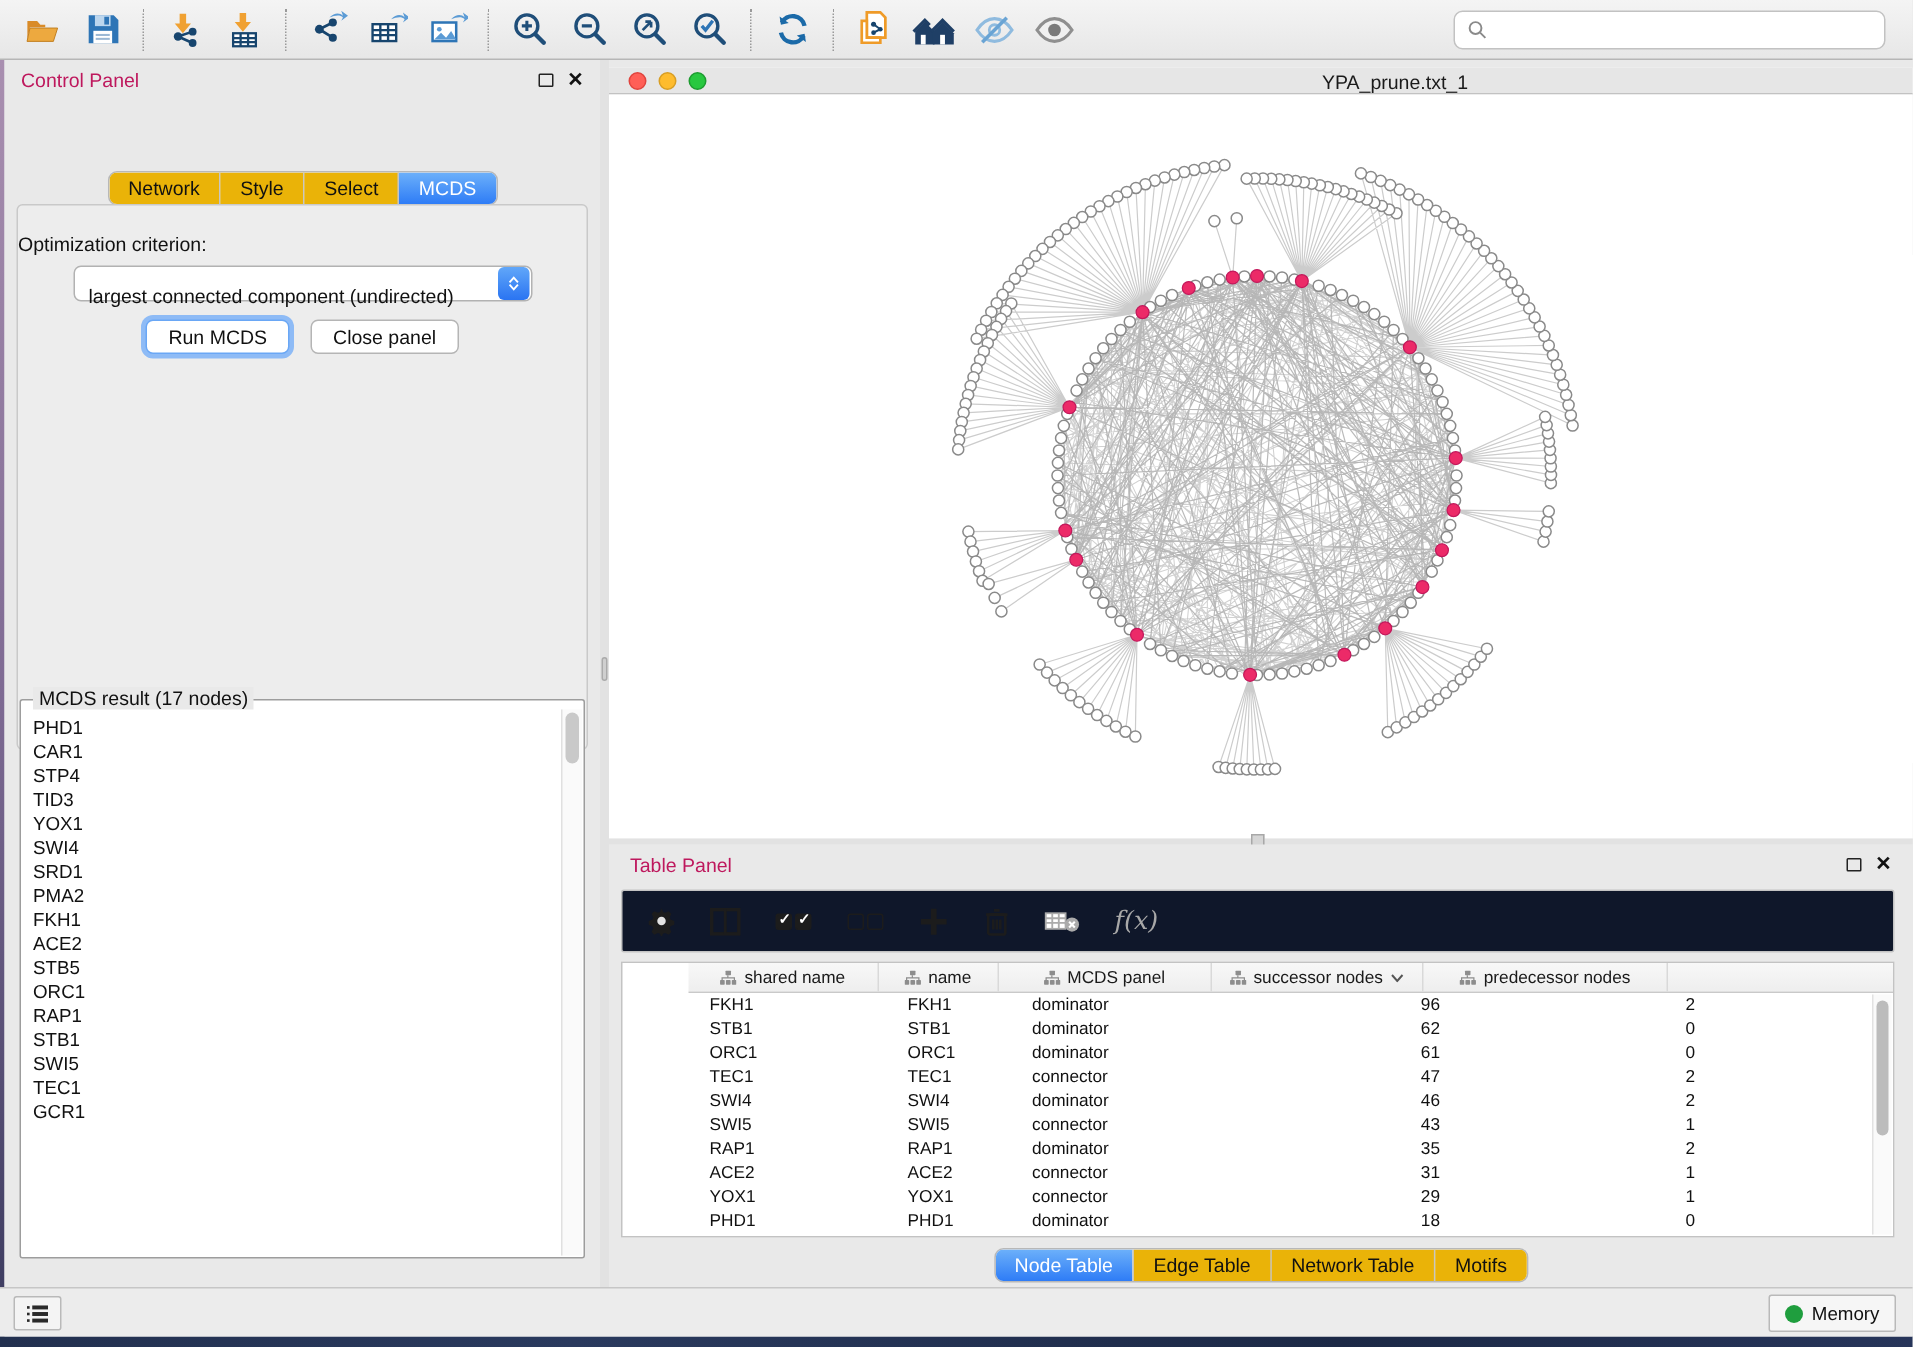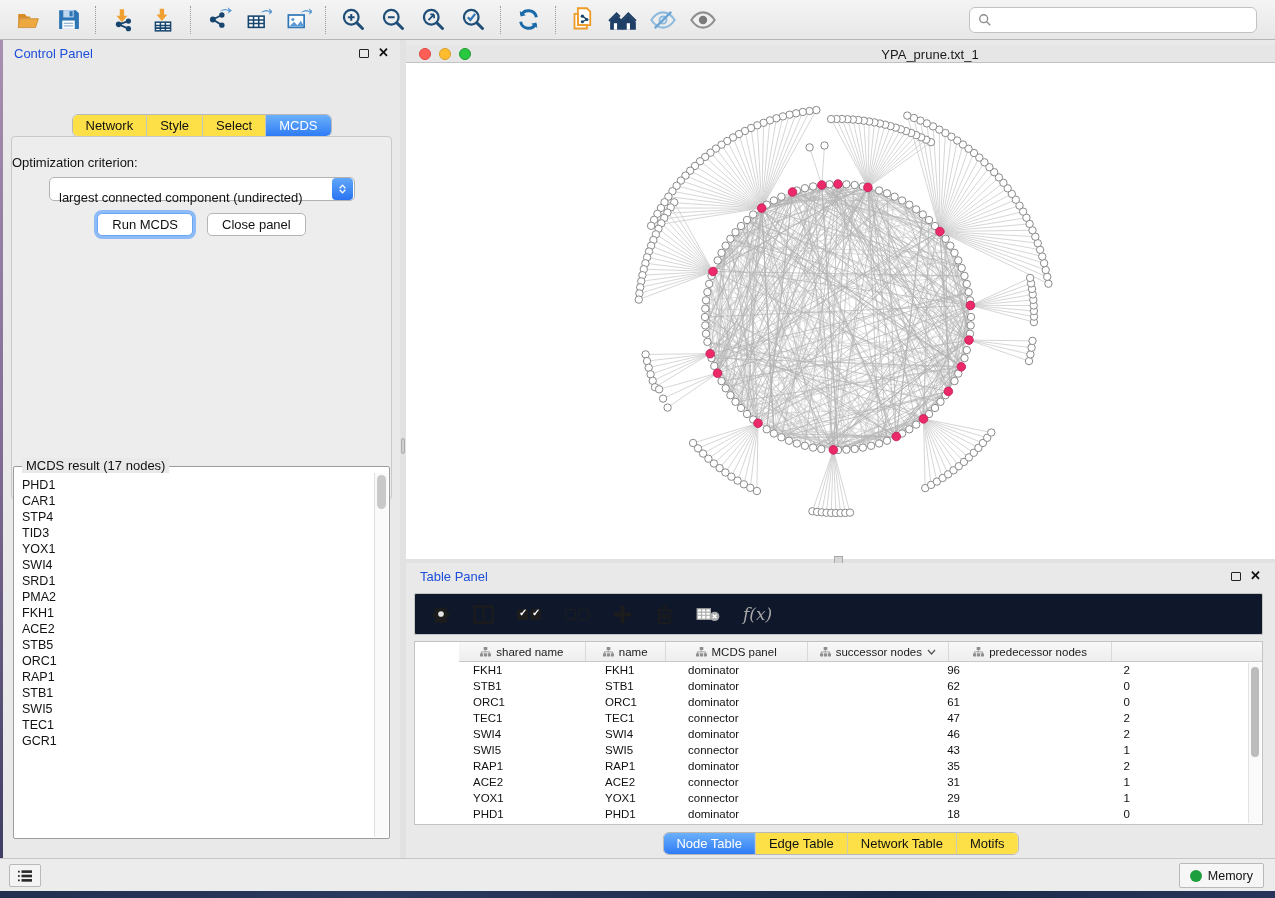--- a/index.html
+++ b/index.html
@@ -17,28 +17,28 @@
 
   
   #wall-left { position:absolute; left:0; top:40px; width:3px; height:851px;
     background:linear-gradient(#a98fb0,#7e6a93,#3a3a5e); }
   #wall-bottom { position:absolute; left:0; top:891px; width:1275px; height:7px;
     background:linear-gradient(90deg,#22304f,#2a3a5e 30%,#1c2946 70%,#27355a); }
 
   
   #control-panel { position:absolute; left:3px; top:40px; width:397px; height:818px; background:#e9e9e9; }
   .panel-head { height:26px; display:flex; align-items:center; padding:0 11px; }
-  .panel-title { font-size:13px; color:#1d4ed8; }
+  .panel-title { font-size:13px; color:#be185d; }
   .panel-head-icons { margin-left:auto; display:flex; gap:9px; align-items:center; }
   .float-ico { width:10px; height:9px; border:1.6px solid #222; border-radius:1px; }
   .close-ico { font-size:13px; font-weight:bold; color:#111; line-height:10px; }
 
   .seg-bar { position:absolute; left:50%; transform:translateX(-50%); display:flex;
     border:1px solid #b8b8b8; border-radius:6px; overflow:hidden; background:#fff; }
-  .seg-btn { font-size:13px; padding:3px 13px; background:#fde047; color:#111; border-right:1px solid #c6c6c6; cursor:default; }
+  .seg-btn { font-size:13px; padding:3px 13px; background:#eab308; color:#111; border-right:1px solid #c6c6c6; cursor:default; }
   .seg-btn:last-child { border-right:none; }
   .seg-btn.sel { background:linear-gradient(#6cb0fa,#2e7cf6); color:#fff; }
 
   #cp-tabs { top:74px; }
   #cp-inner { position:absolute; left:8px; top:96px; width:381px; height:364px;
     background:#ededed; border:1px solid #c9c9c9; border-radius:4px; }
   #opt-label { position:absolute; top:18px; width:100%; font-size:13px; color:#111; }
   #opt-select { position:absolute; left:37px; top:40px; width:306px; height:24px; background:#fff;
     border:1px solid #b2b2b2; border-radius:5px; display:flex; align-items:center; }
   #opt-select .val { flex:1; font-size:13px; padding-left:9px; color:#111; white-space:nowrap;margin-top:16px; }

